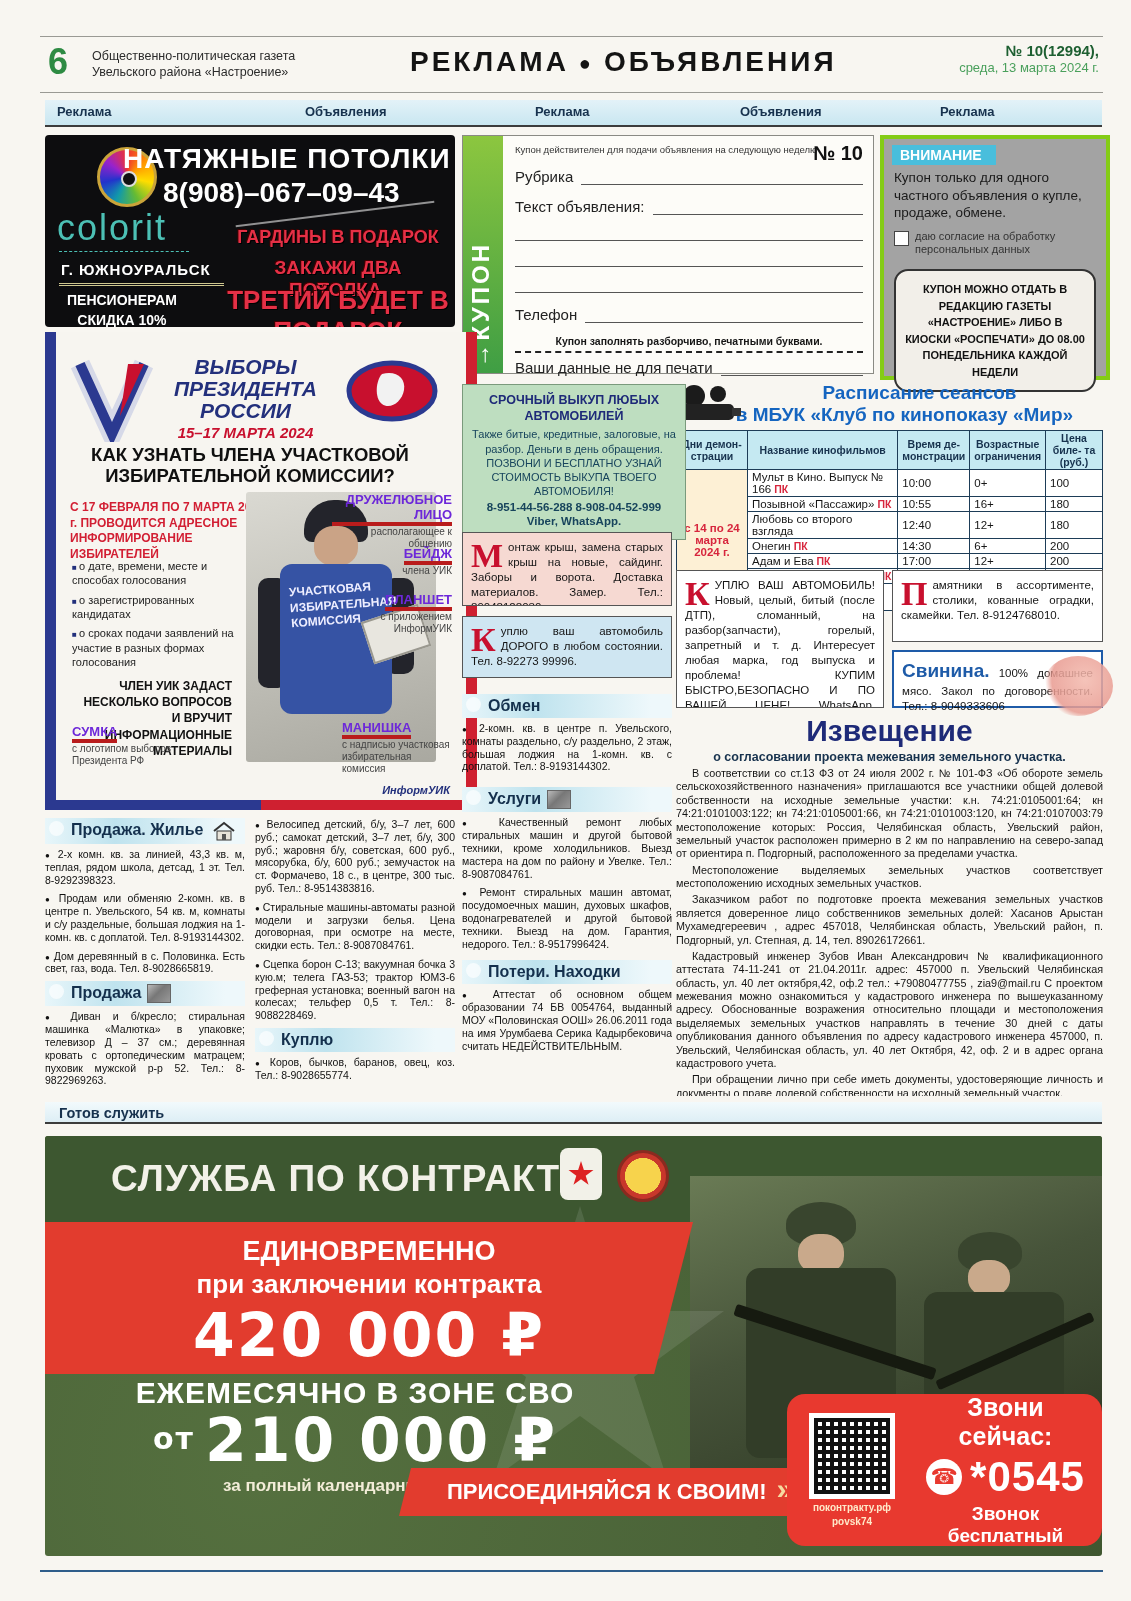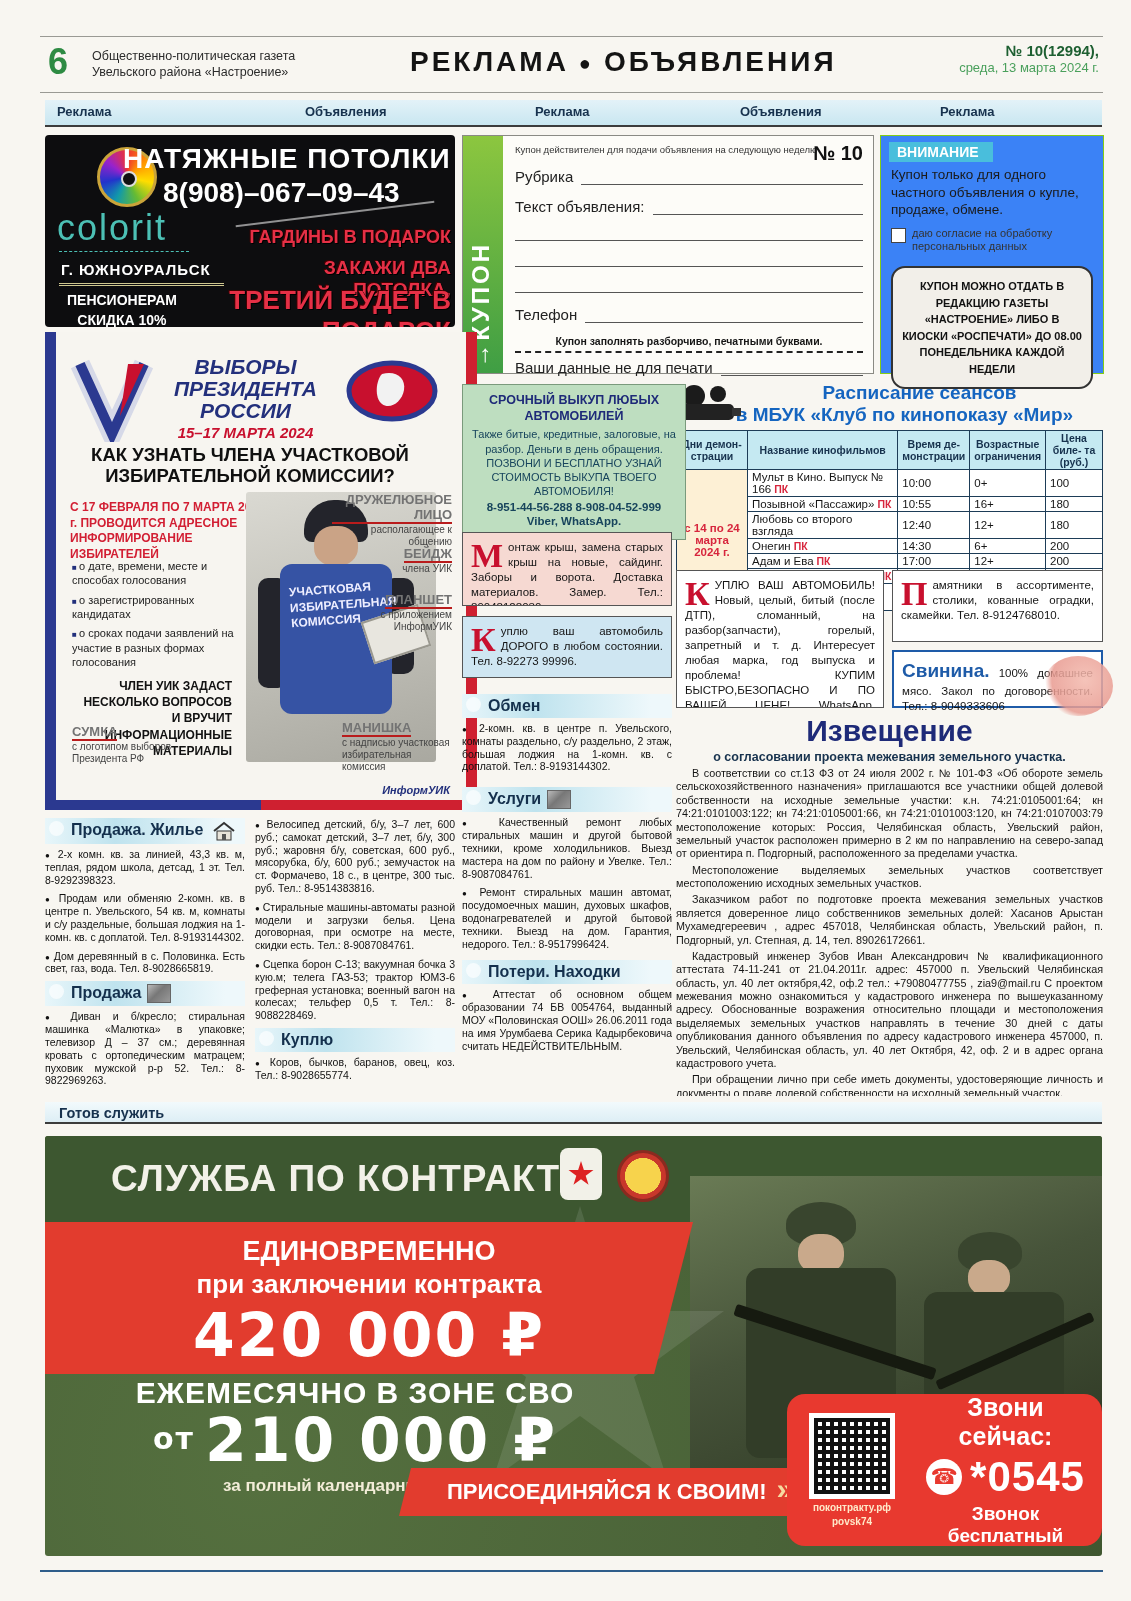--- a/index.html
+++ b/index.html
@@ -22,34 +22,34 @@
   .wheel{position:absolute;left:52px;top:12px;width:54px;height:54px;border-radius:50%;
     background:conic-gradient(#e33,#f90,#fd0,#6b3,#19a,#23c,#92c,#e33);border:3px solid #caa43a;}
   .wheel i{position:absolute;left:50%;top:50%;width:12px;height:12px;margin:-6px;border-radius:50%;background:#111;border:2px solid #ddd;}
   .ceil-title{position:absolute;left:78px;top:8px;font-size:28px;font-weight:bold;letter-spacing:1px;}
   .ceil-phone{position:absolute;left:118px;top:42px;font-size:28px;font-weight:bold;}
   .brand{position:absolute;left:12px;top:72px;font-size:36px;color:#4cc0b5;letter-spacing:2px;}
   .brand-rule{position:absolute;left:14px;top:116px;width:130px;border-top:1px dashed #4cc0b5;}
   .ceil-city{position:absolute;left:16px;top:126px;font-size:15px;font-weight:bold;letter-spacing:1px;}
   .city-rule{position:absolute;left:14px;top:148px;width:165px;border-top:3px double #cfc78f;}
   .ceil-disc{position:absolute;left:22px;top:156px;font-size:14px;font-weight:bold;text-align:center;line-height:1.4;}
-  .promo{position:absolute;left:180px;width:226px;text-align:right;color:#e53046;font-weight:bold;
+  .promo{position:absolute;left:180px;width:226px;text-align:center;color:#e53046;font-weight:bold;
          text-shadow:1px 1px 0 #000,-1px -1px 0 #400;}
   .streak{position:absolute;background:rgba(255,255,255,.55);height:2px;transform:rotate(-7deg);}
   
   .elect{background:#f7f5f0;border-left:11px solid #2b3990;border-right:11px solid #cf2030;overflow:hidden;}
   .elect .bstrip{position:absolute;bottom:0;height:10px;}
   .el-title{font-style:italic;font-weight:900;color:#23307c;font-size:21px;line-height:1.05;}
   .el-dates{font-style:italic;font-weight:900;color:#c8102e;font-size:15px;margin-top:3px;}
   .el-head{font-weight:900;font-size:18.5px;text-align:center;color:#101010;line-height:1.15;}
   .el-red{color:#d21f33;font-weight:bold;font-size:12px;line-height:1.3;}
   .el-bullet{font-size:11px;line-height:1.3;margin:5px 0;color:#222;}
   .el-bullet::before{content:"■ ";color:#23307c;font-size:8px;}
   .el-note{font-weight:900;font-size:12px;text-align:right;line-height:1.35;color:#111;}
-  .lbl-t{font-weight:900;font-size:13px;color:#737373;border-bottom:2px solid #b91c1c;display:inline-block;}
+  .lbl-t{font-weight:900;font-size:13px;color:#6d28d9;border-bottom:4px solid #b91c1c;display:inline-block;}
   .lbl-s{font-size:10px;color:#444;line-height:1.2;}
   .photo{background:linear-gradient(165deg,#dad9d2,#bdbcb4 60%,#a9a8a0);border-radius:3px;overflow:hidden;}
   .beanie{position:absolute;left:58px;top:8px;width:64px;height:42px;border-radius:30px 30px 8px 8px;background:#23242b;}
   .face{position:absolute;left:68px;top:34px;width:44px;height:40px;border-radius:45%;background:#caa386;}
   .vest{position:absolute;left:34px;top:72px;width:112px;height:150px;border-radius:12px;background:#3653a4;}
   .vest span{position:absolute;left:10px;top:18px;width:92px;font-size:12px;font-weight:900;color:#eef;transform:rotate(-4deg);line-height:1.3;}
   .arm{position:absolute;background:#23242b;border-radius:10px;}
   .tab{position:absolute;left:120px;top:120px;width:56px;height:40px;background:#e8e6df;transform:rotate(-18deg);border:2px solid #9a988f;}
   .wm{font-style:italic;font-weight:bold;font-size:11px;color:#23307c;}
   
@@ -59,21 +59,21 @@
     color:#fff;font-weight:900;font-size:24px;letter-spacing:3px;}
   .c-body{position:absolute;left:52px;right:10px;top:8px;bottom:8px;}
   .c-top{font-size:9.5px;color:#333;}
   .c-num{position:absolute;right:0;top:-2px;font-size:20px;font-weight:900;color:#111;}
   .c-row{display:flex;align-items:flex-end;margin-top:13px;font-size:15px;color:#222;}
   .fill{flex:1;border-bottom:1.5px solid #555;margin-left:8px;height:14px;}
   .fill-row{border-bottom:1.5px solid #555;height:25px;}
   .c-note{font-size:10.5px;font-weight:bold;text-align:center;margin-top:12px;}
   .c-cut{border-top:2.5px dashed #222;margin-top:4px;}
   
-  .attn{background:#3b82f6;border:1px solid #84cc16;}
+  .attn{background:#a3a3a3;border:4px solid #84cc16;}
   .attn-h{display:inline-block;background:#49bedc;color:#fff;font-weight:900;font-size:14px;padding:2px 14px 2px 8px;margin:6px 0 4px 8px;}
   .attn-t{font-size:13.5px;padding:0 10px;line-height:1.3;color:#1a1a1a;}
   .consent{display:flex;gap:6px;padding:8px 10px 0 10px;font-size:11px;color:#333;line-height:1.25;}
   .cbox{width:13px;height:13px;border:1.5px solid #444;flex:none;margin-top:1px;background:#fff;}
   .attn-box{margin:12px 10px;border:2px solid #333;border-radius:14px;background:#f2efe9;
     font-size:11px;font-weight:900;text-align:center;padding:10px 8px;line-height:1.5;color:#111;}
   
   .box{border:1.5px solid #555;overflow:hidden;}
   .greenbox{background:#bedec0;border-color:#7a9a7c;text-align:center;padding:8px 6px;}
   .gb-title{color:#1e2a78;font-weight:900;font-size:12.5px;line-height:1.25;}

